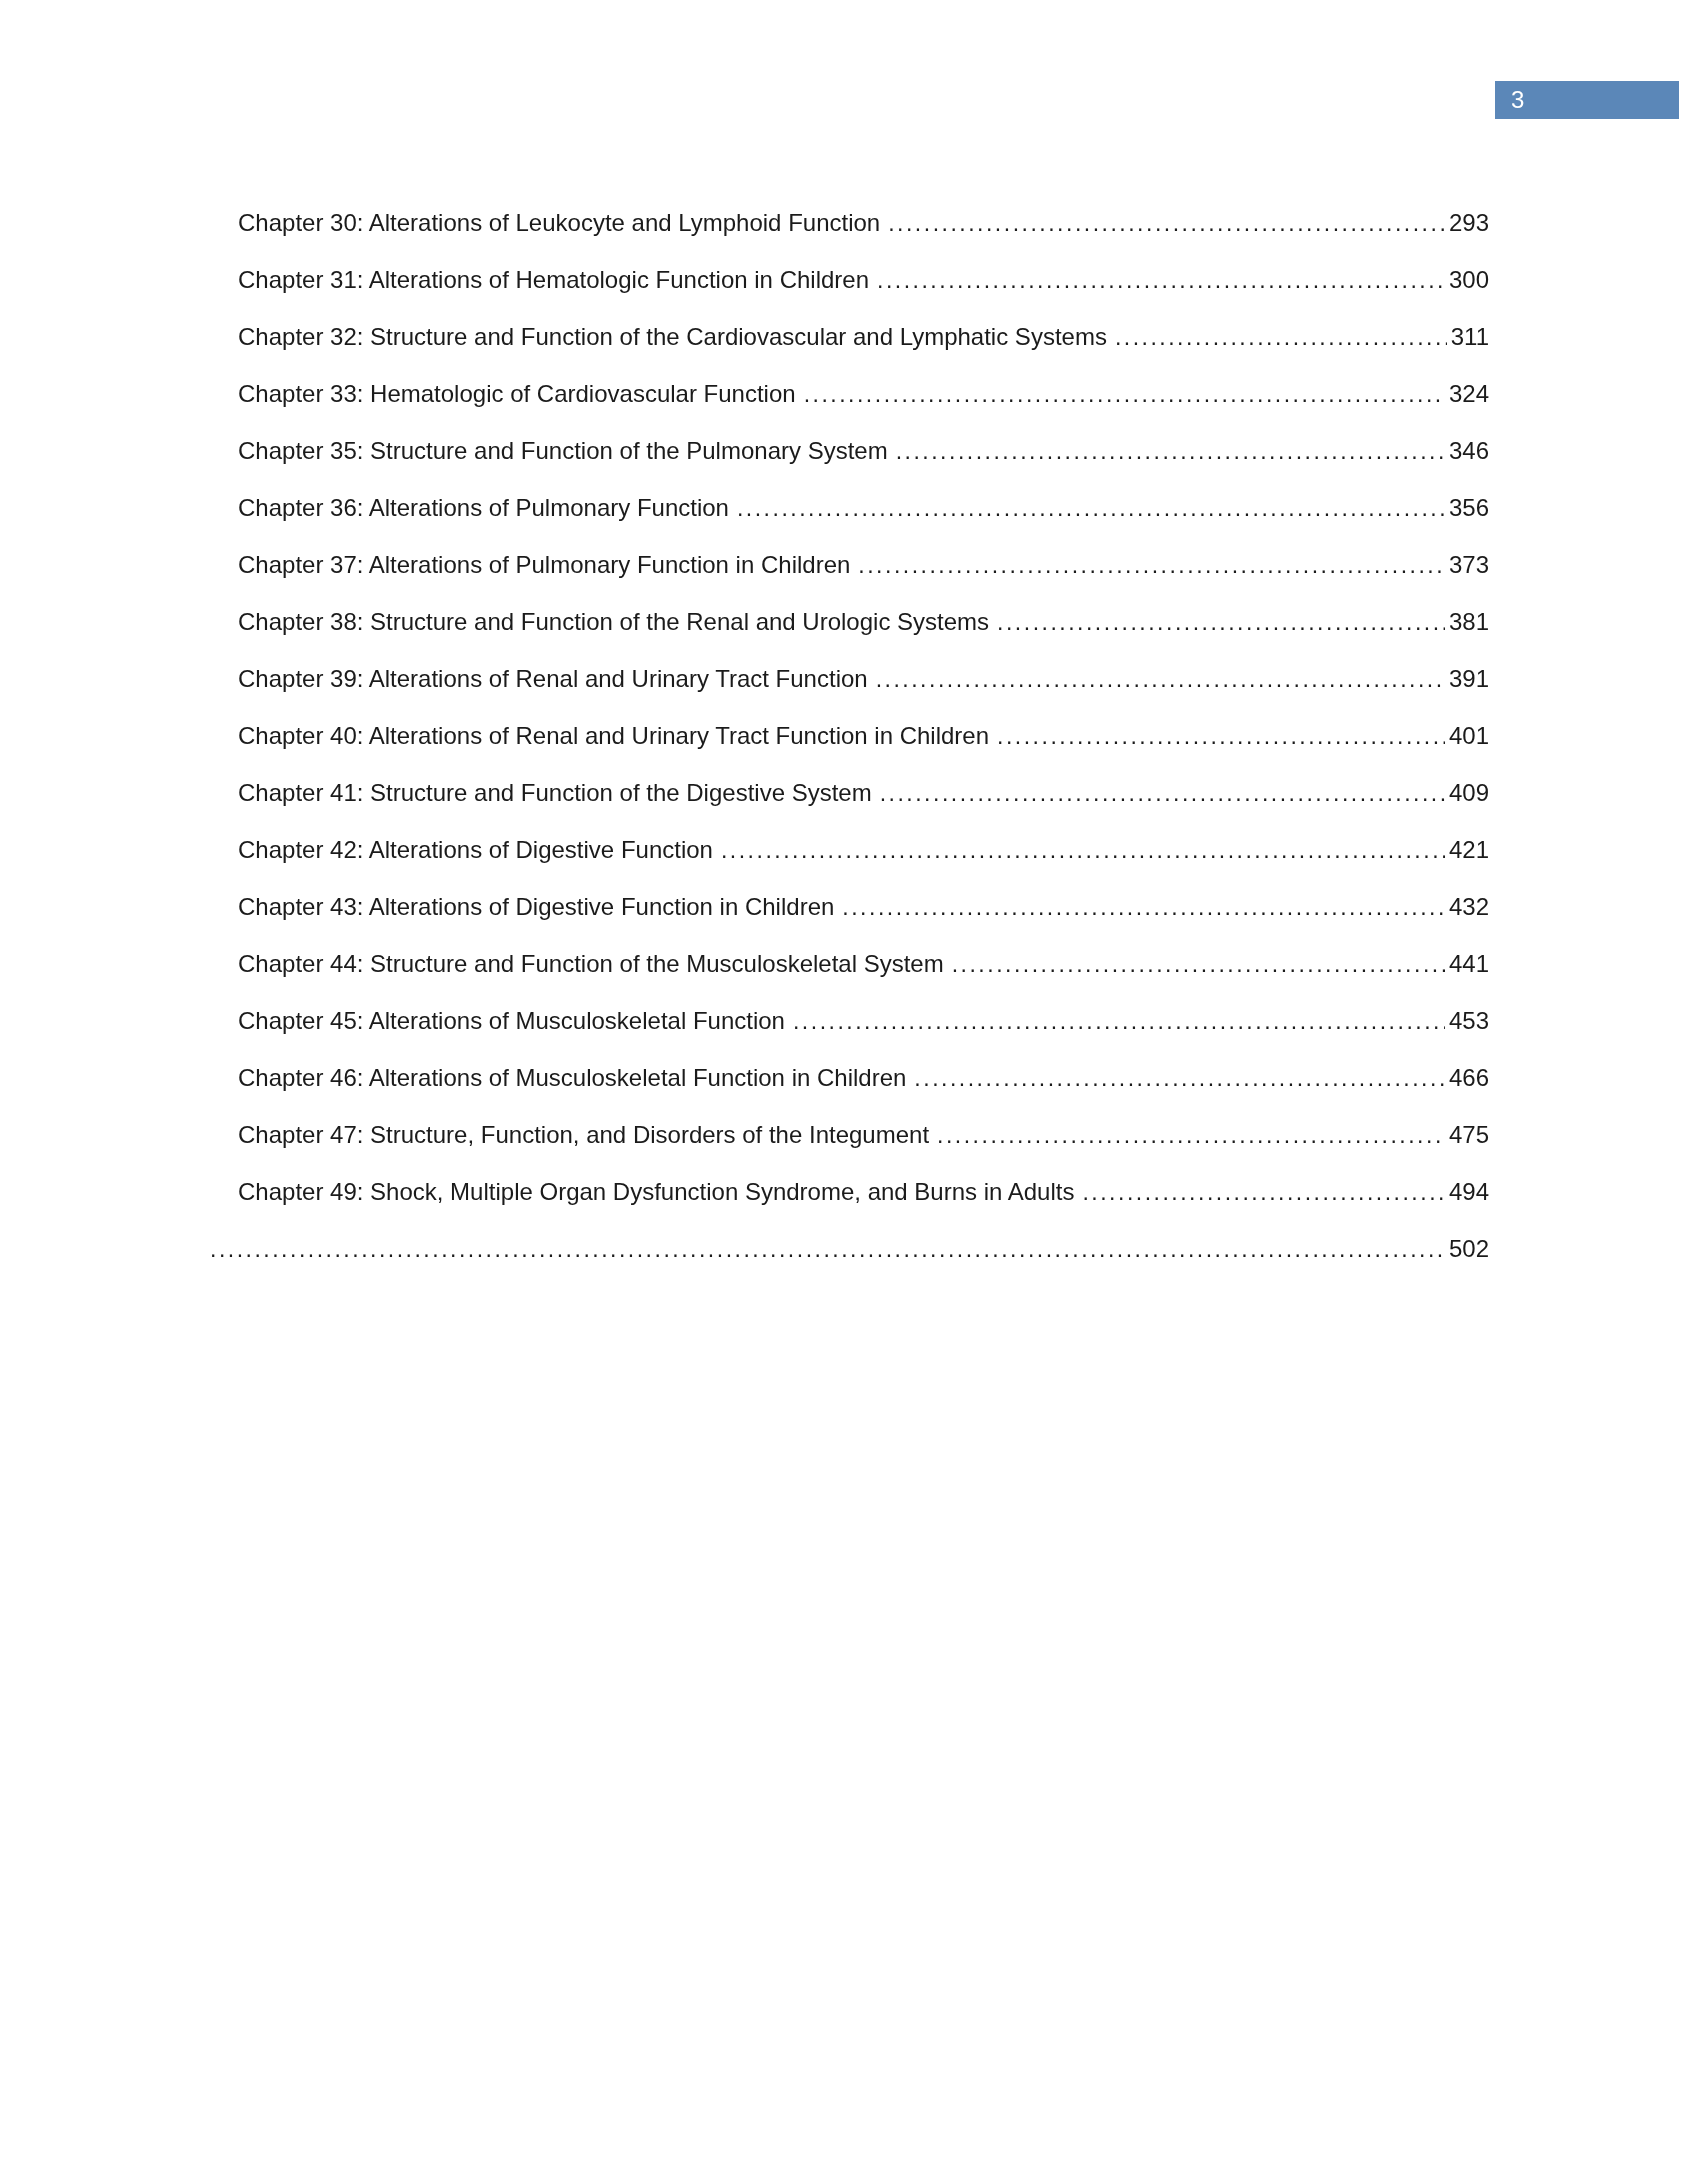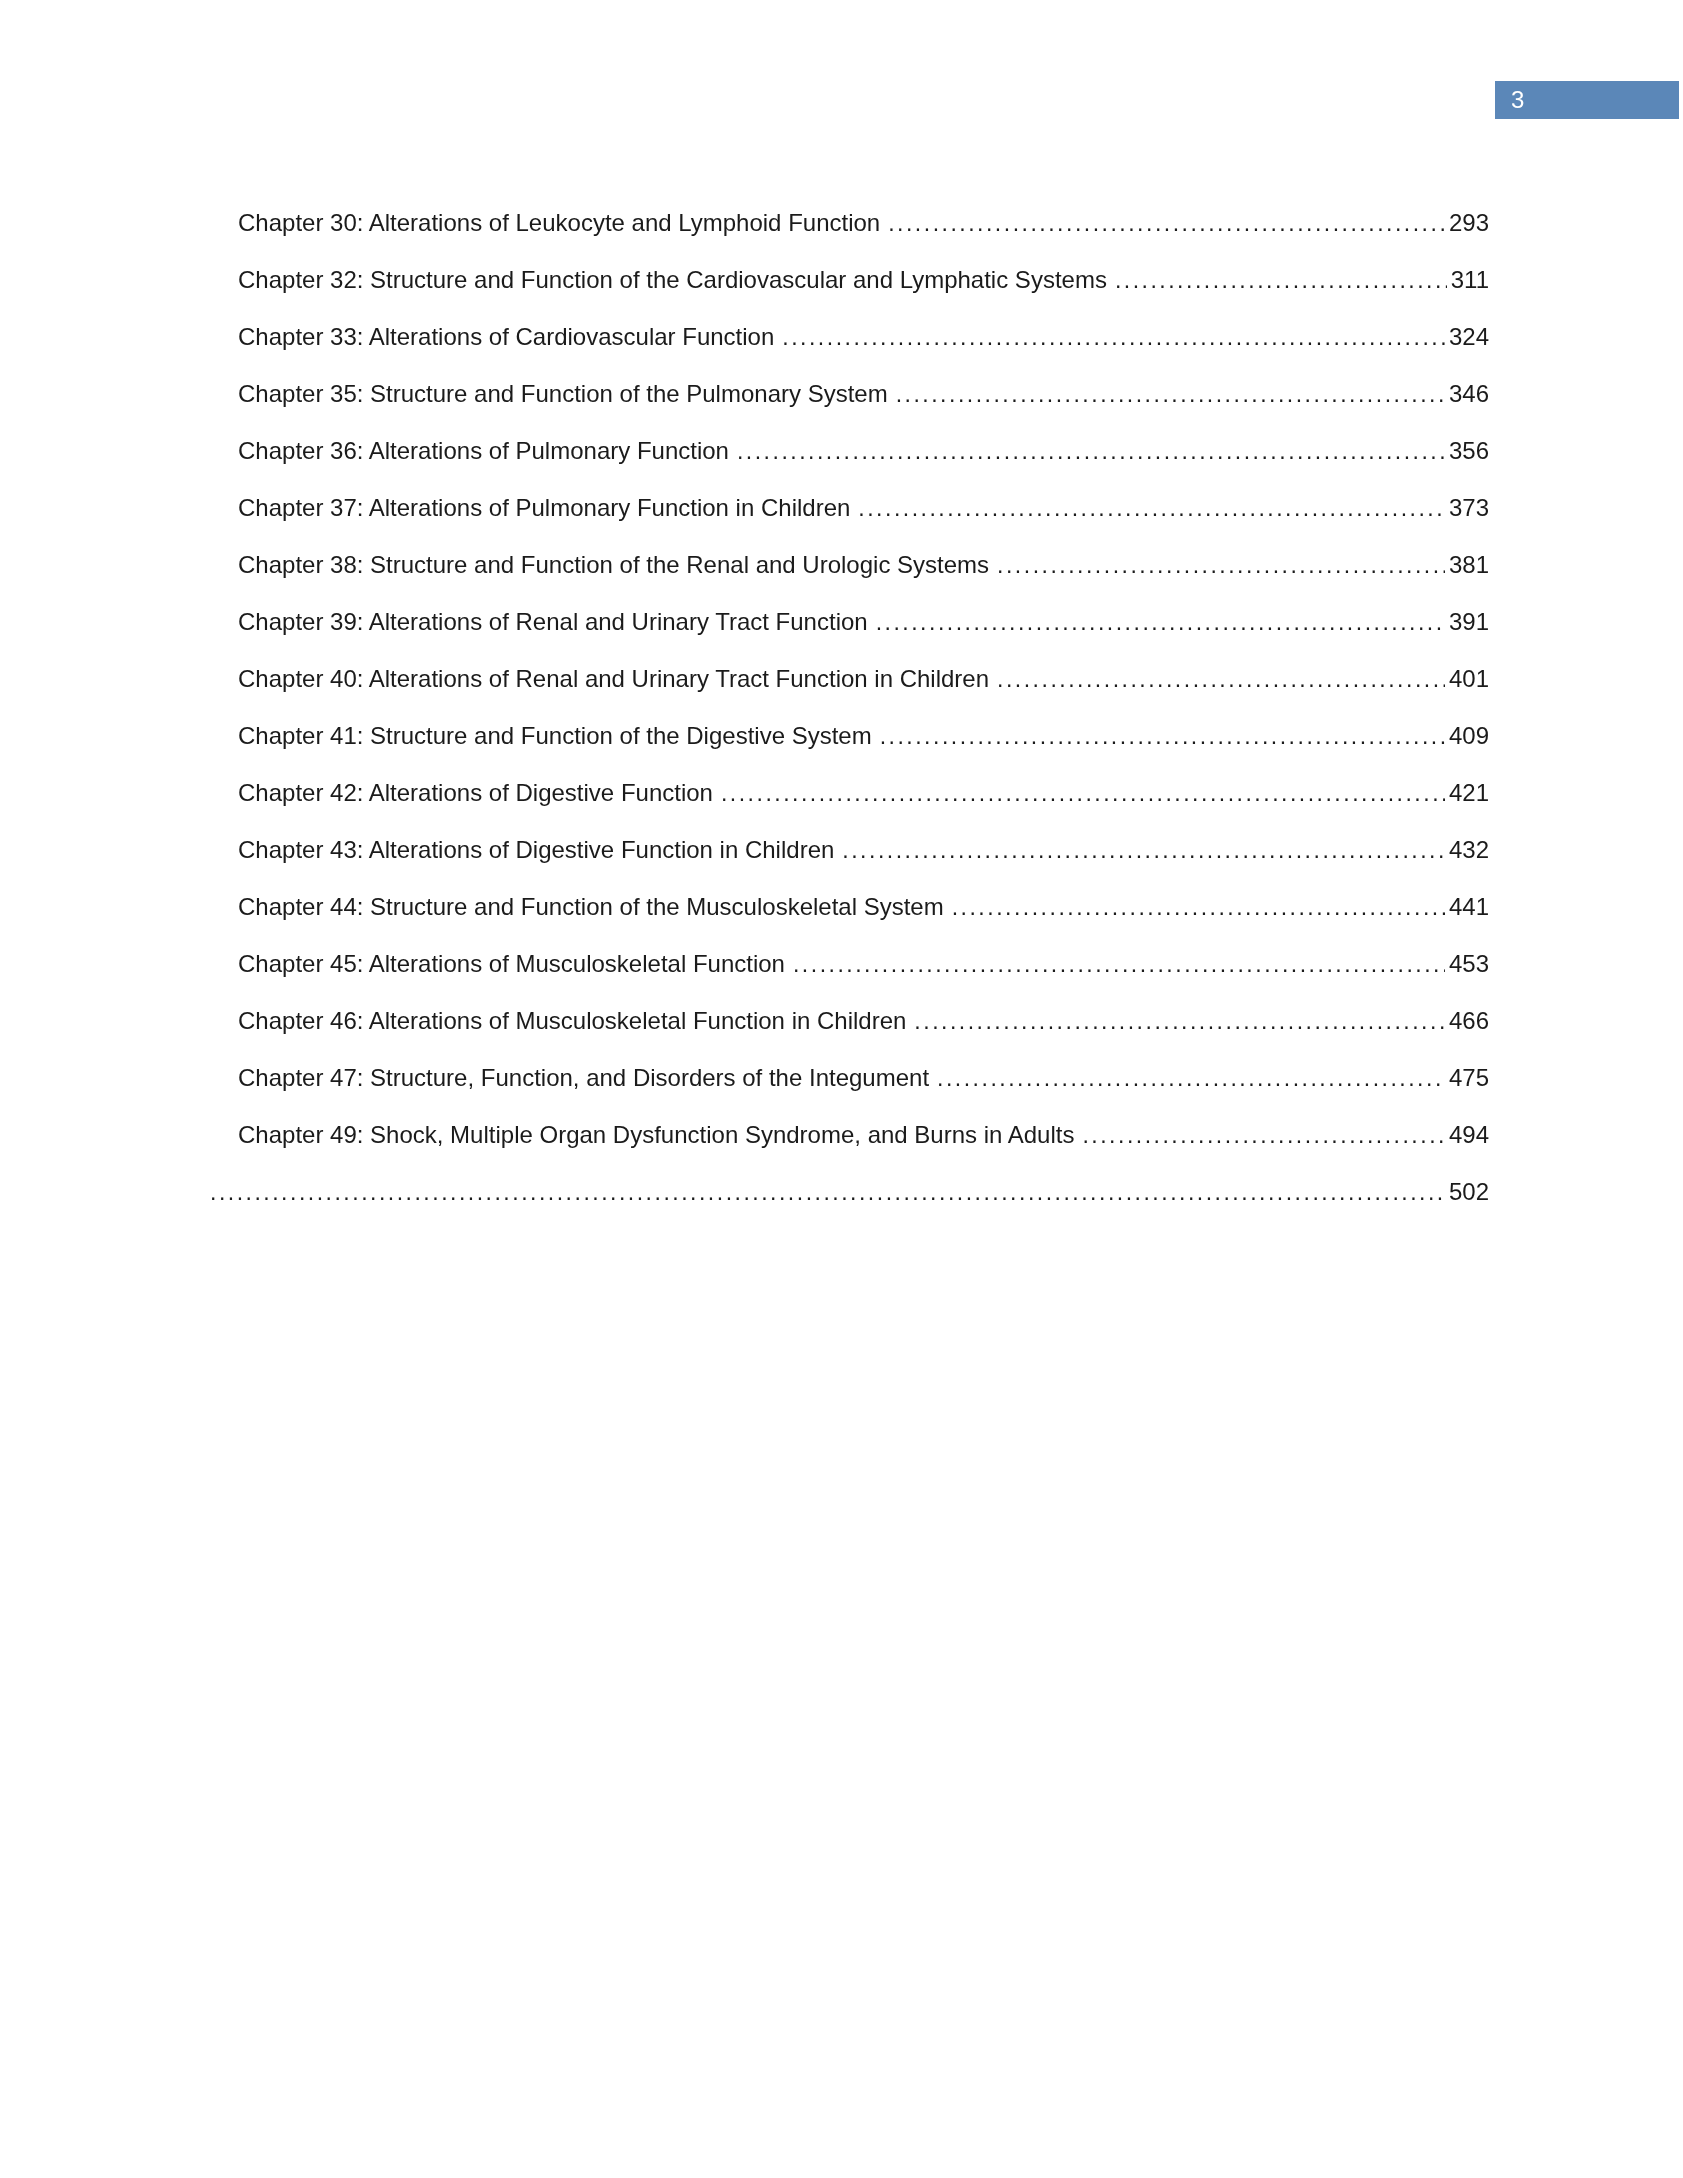--- a/index.html
+++ b/index.html
@@ -71,29 +71,34 @@
 <div>
   <div class="page-badge">3</div>
 
   <div class="toc">
   <div class="toc-row">
     <span class="toc-title">Chapter 30: Alterations of Leukocyte and Lymphoid Function</span>
     <span class="toc-leader"></span>
     <span class="toc-page">293</span>
   </div>
 
+  <div class="toc-row">
+    <span class="toc-title">Chapter 31: Alterations of Hematologic Function in Children</span>
+    <span class="toc-leader"></span>
+    <span class="toc-page">300</span>
+  </div>
 
   <div class="toc-row">
     <span class="toc-title">Chapter 32: Structure and Function of the Cardiovascular and Lymphatic Systems</span>
     <span class="toc-leader"></span>
     <span class="toc-page">311</span>
   </div>
 
   <div class="toc-row">
-    <span class="toc-title">Chapter 33: Alterations of Cardiovascular Function</span>
+    <span class="toc-title">Chapter 33: Hematologic of Cardiovascular Function</span>
     <span class="toc-leader"></span>
     <span class="toc-page">324</span>
   </div>
 
 
   <div class="toc-row">
     <span class="toc-title">Chapter 35: Structure and Function of the Pulmonary System</span>
     <span class="toc-leader"></span>
     <span class="toc-page">346</span>
   </div>

